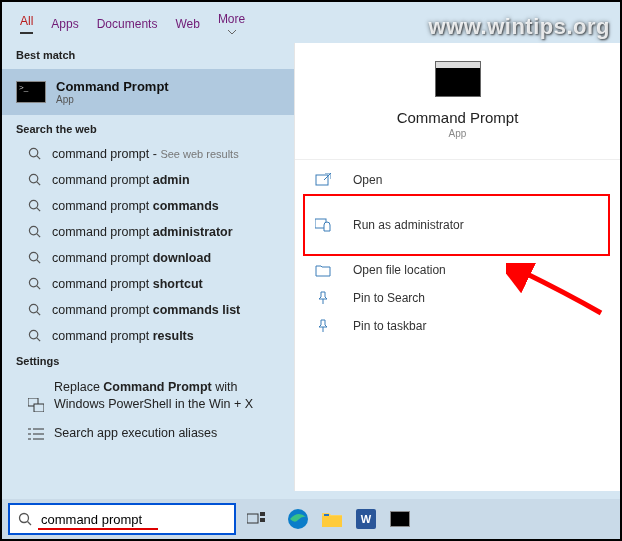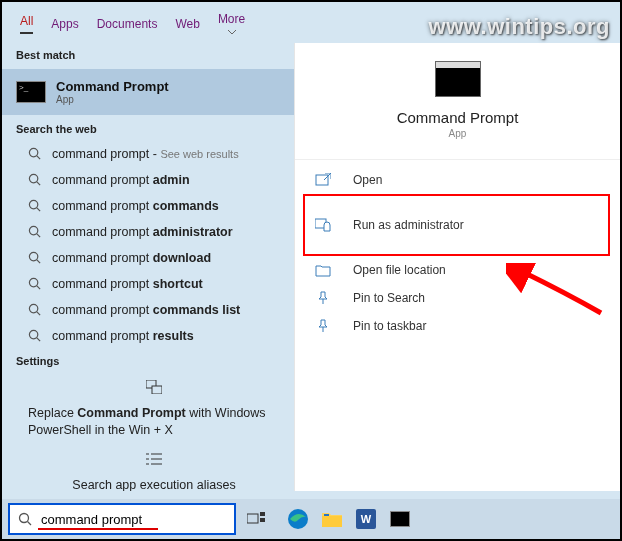--- a/index.html
+++ b/index.html
@@ -22,21 +22,21 @@
     .cmd-thumb { width: 30px; height: 22px; background: #000; border: 1px solid #888; position: relative; }
     .cmd-thumb::after { content: ">_"; color: #ccc; font-size: 8px; position: absolute; top: 1px; left: 2px; }
     .bm-text { display: flex; flex-direction: column; }
     .bm-title { font-size: 13px; font-weight: 600; color: #111; }
     .bm-sub { font-size: 10px; color: #555; }
 
     .web-item, .set-item { display: flex; align-items: center; gap: 10px; padding: 6px 14px; font-size: 12.5px; color: #222; cursor: pointer; margin-left: 12px; }
     .search-ic { width: 14px; height: 14px; flex-shrink: 0; }
     .set-ic { width: 16px; height: 16px; flex-shrink: 0; display: flex; align-items: center; justify-content: center; }
     .see-web { color: #777; font-size: 11px; }
-    .set-item { align-items: center; flex-direction: column; }
+    .set-item { align-items: flex-end; }
     .set-item .txt { line-height: 1.35; }
 
     .preview-pane { display: flex; flex-direction: column; align-items: center; }
     .preview-thumb { width: 46px; height: 36px; background: #000; border: 1px solid #666; margin-bottom: 12px; position: relative; }
     .preview-thumb::before { content: ""; position: absolute; top: 0; left: 0; right: 0; height: 6px; background: #ddd; }
     .preview-title { font-size: 15px; color: #222; margin-bottom: 2px; }
     .preview-sub { font-size: 10px; color: #888; margin-bottom: 20px; }
 
     .actions { width: 100%; border-top: 1px solid #eee; padding: 6px 0; }
     .action { display: flex; align-items: center; gap: 22px; padding: 7px 20px; font-size: 12px; color: #333; cursor: pointer; }

